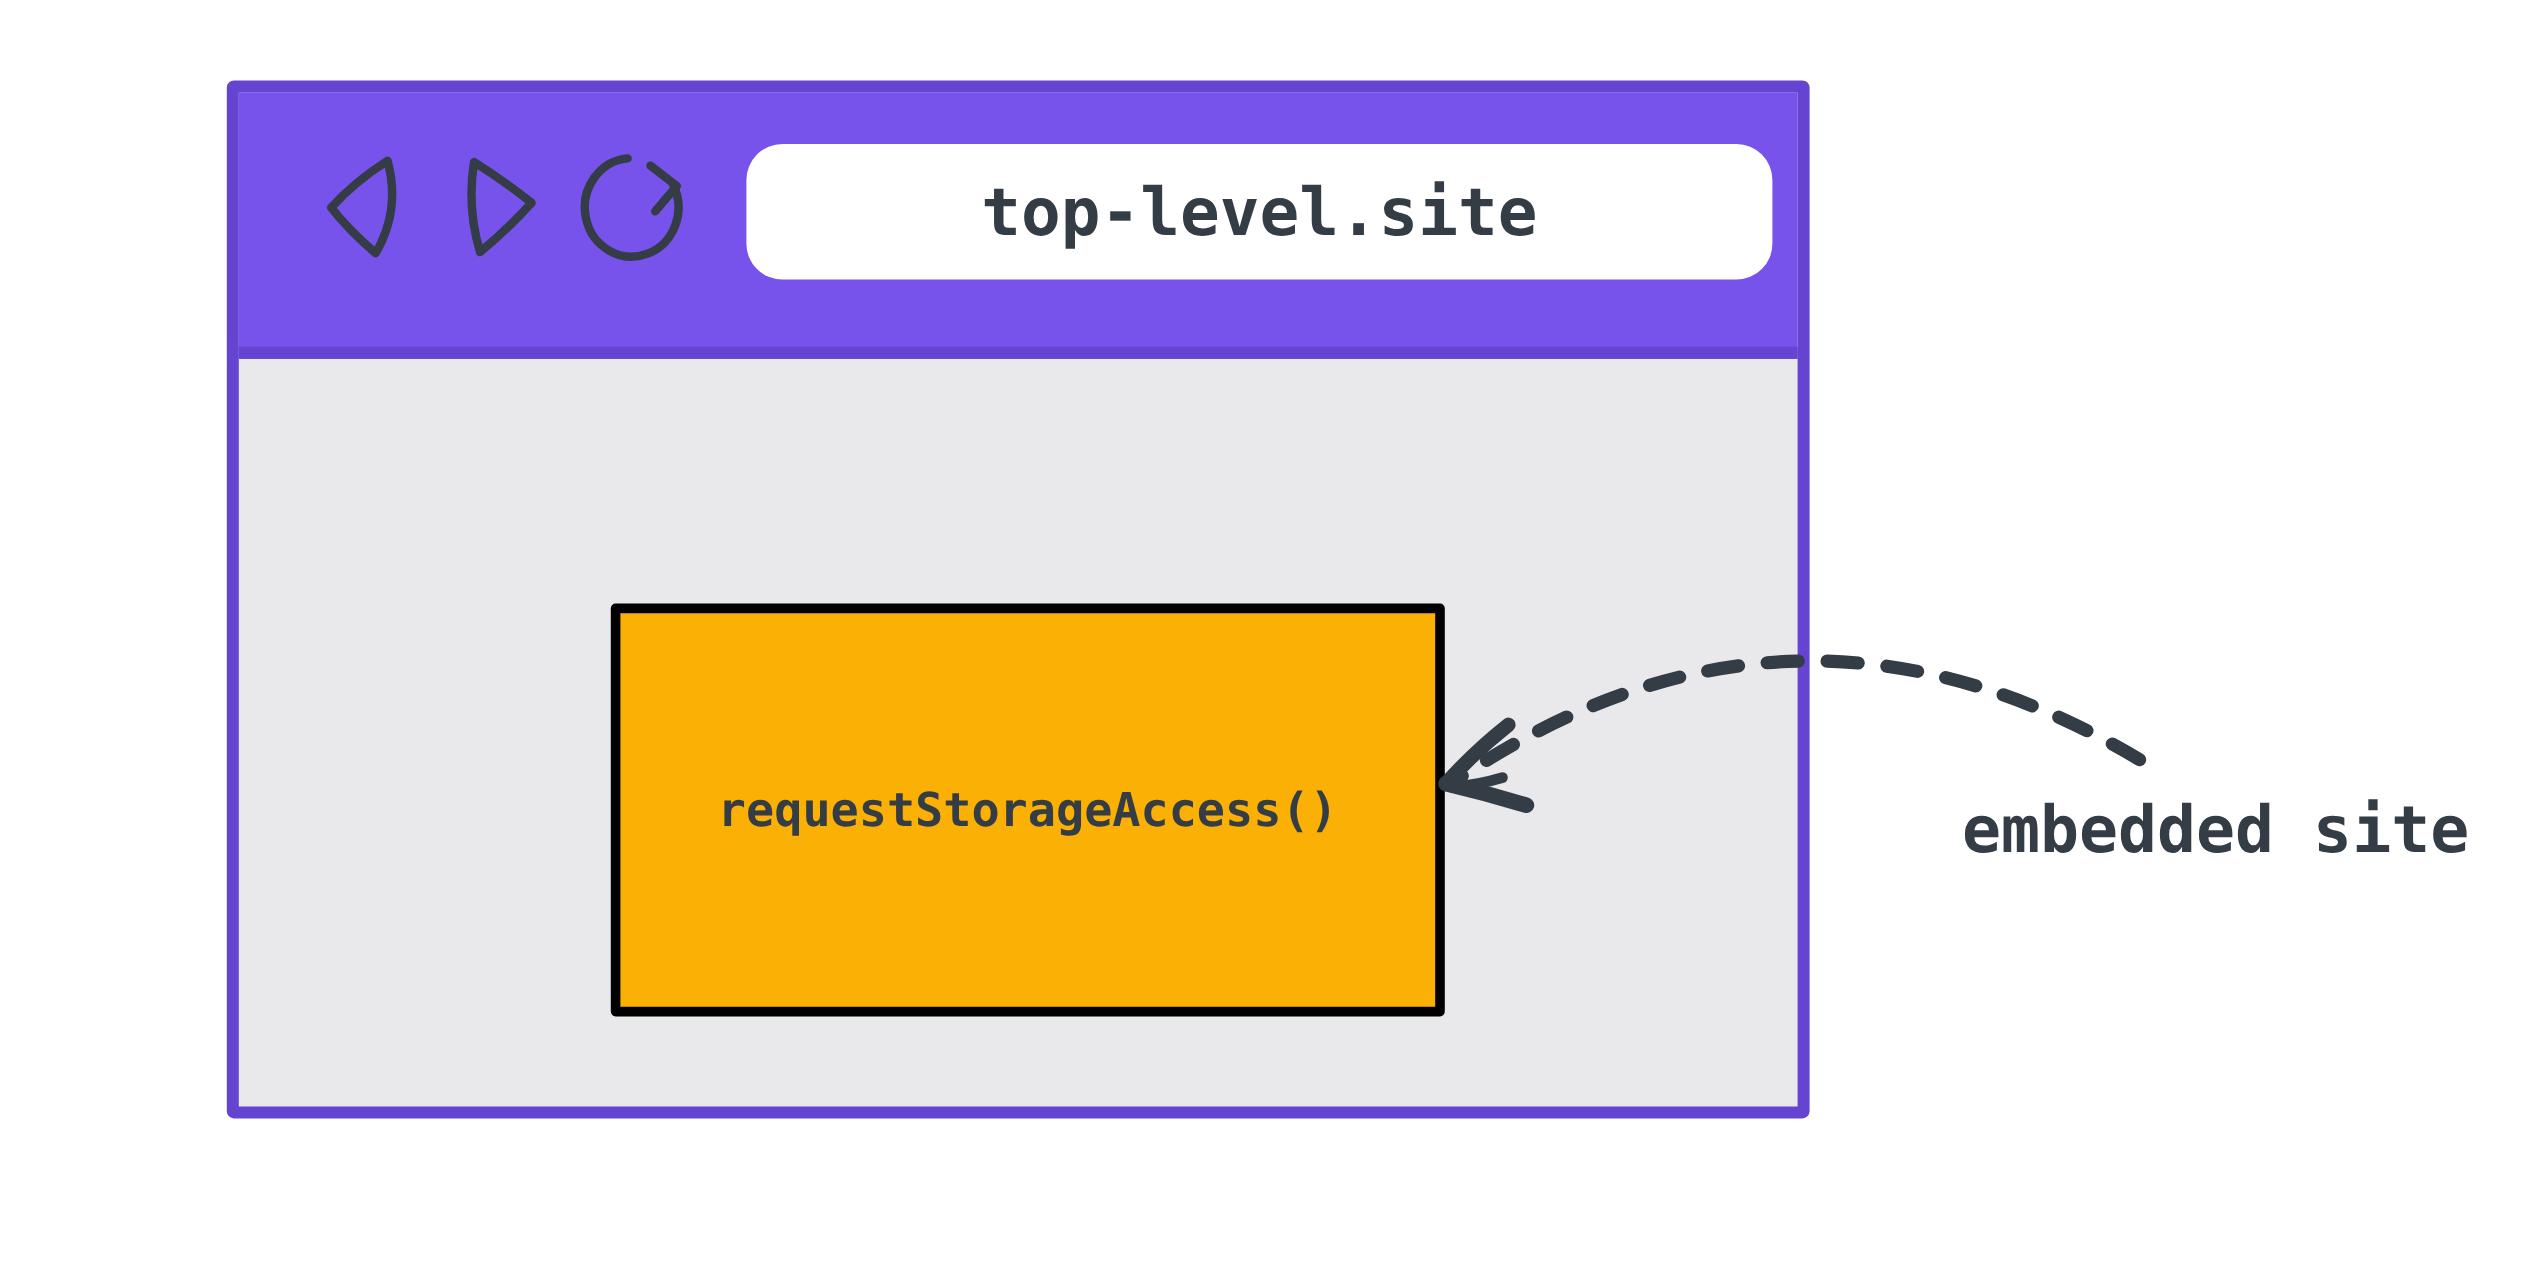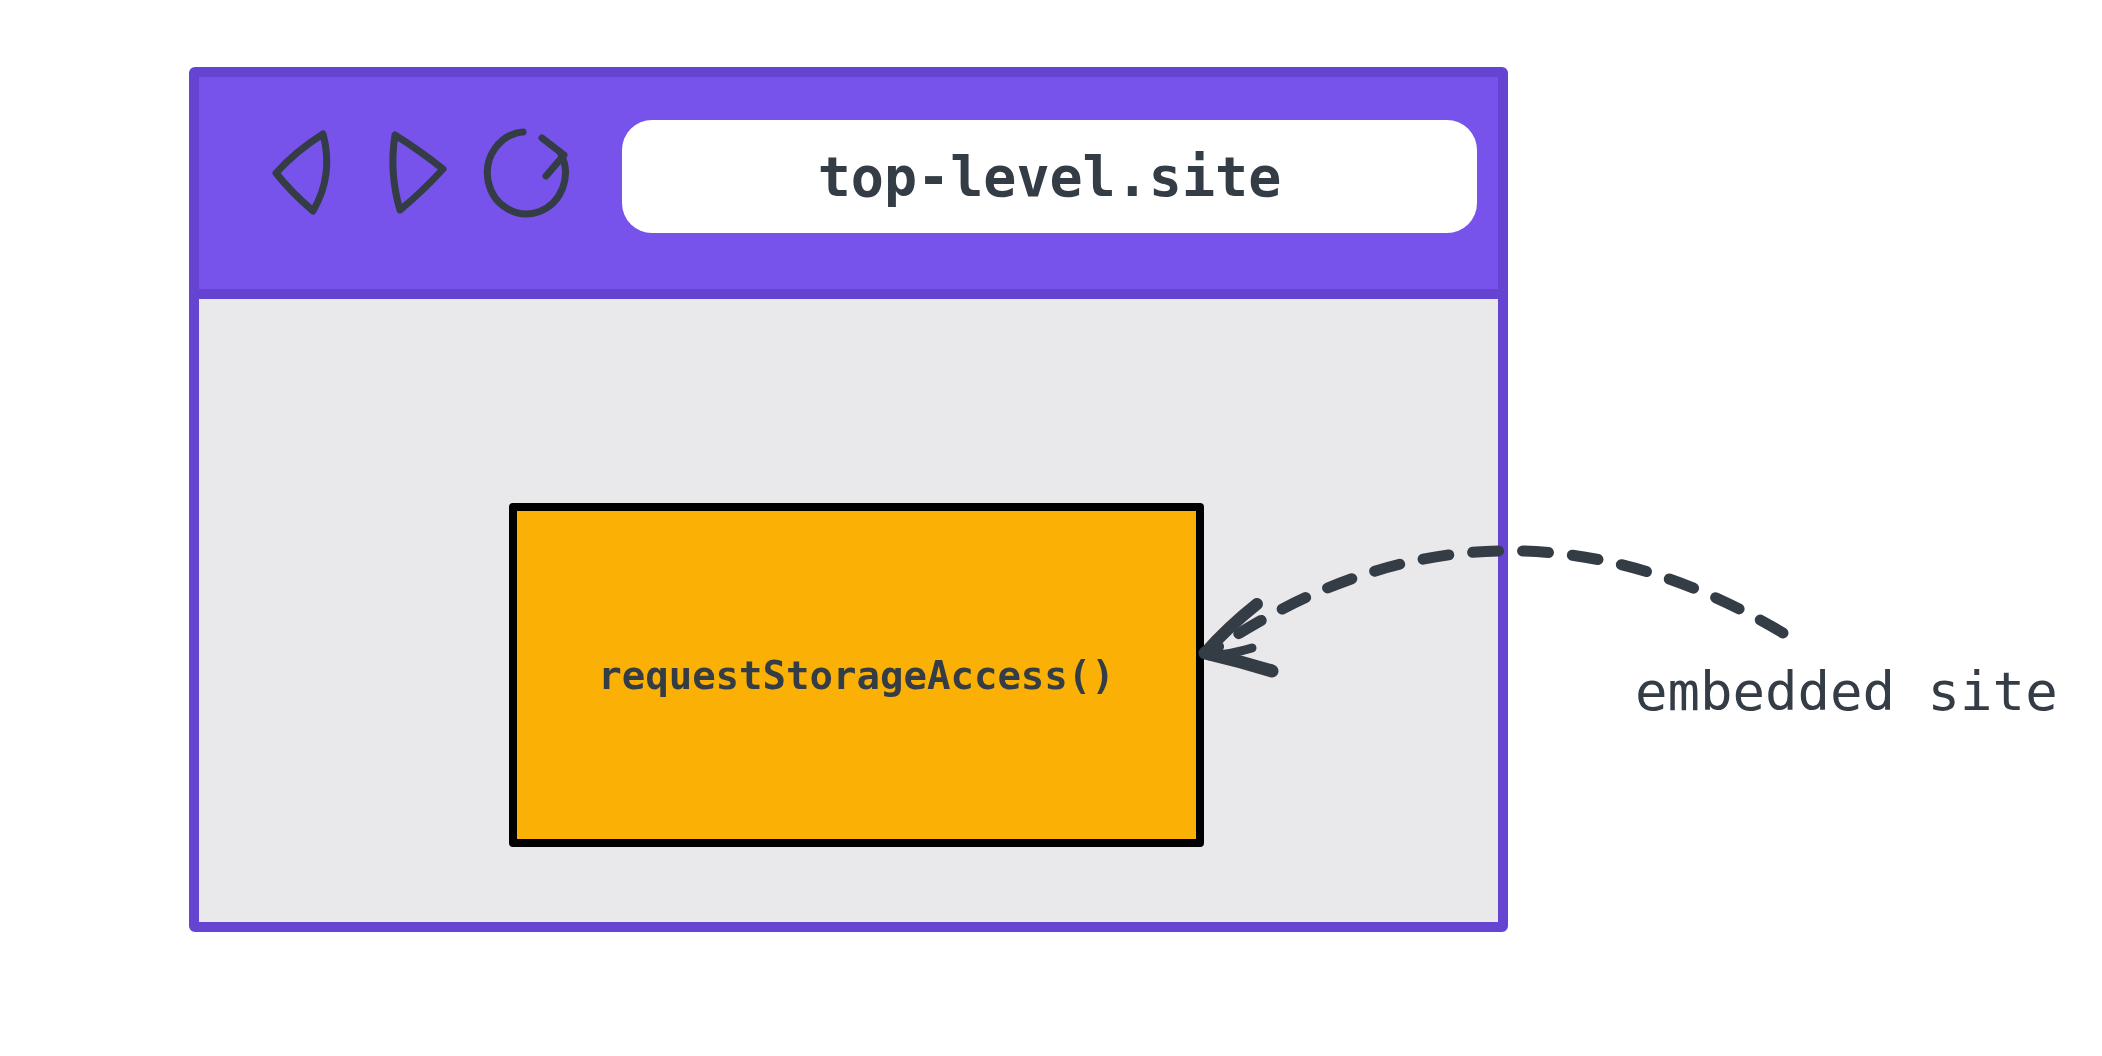--- a/index.html
+++ b/index.html
@@ -59,21 +59,21 @@
     font-size:39px;
     font-weight:bold;
     color:#343c46;
     white-space:nowrap;
   }
   
   .annotation-label{
     position:absolute;
     left:1635px;top:660px;
     font-size:54px;
-    font-weight:normal;
+    font-weight:bold;
     color:#343c46;
     white-space:nowrap;
   }
   .arrow-overlay{
     position:absolute;left:0;top:0;width:2102px;height:1056px;
     pointer-events:none;
   }
   .arrow-overlay path{fill:none;stroke:#343c46;stroke-linecap:round;stroke-linejoin:round;}
 </style>
 </head>

